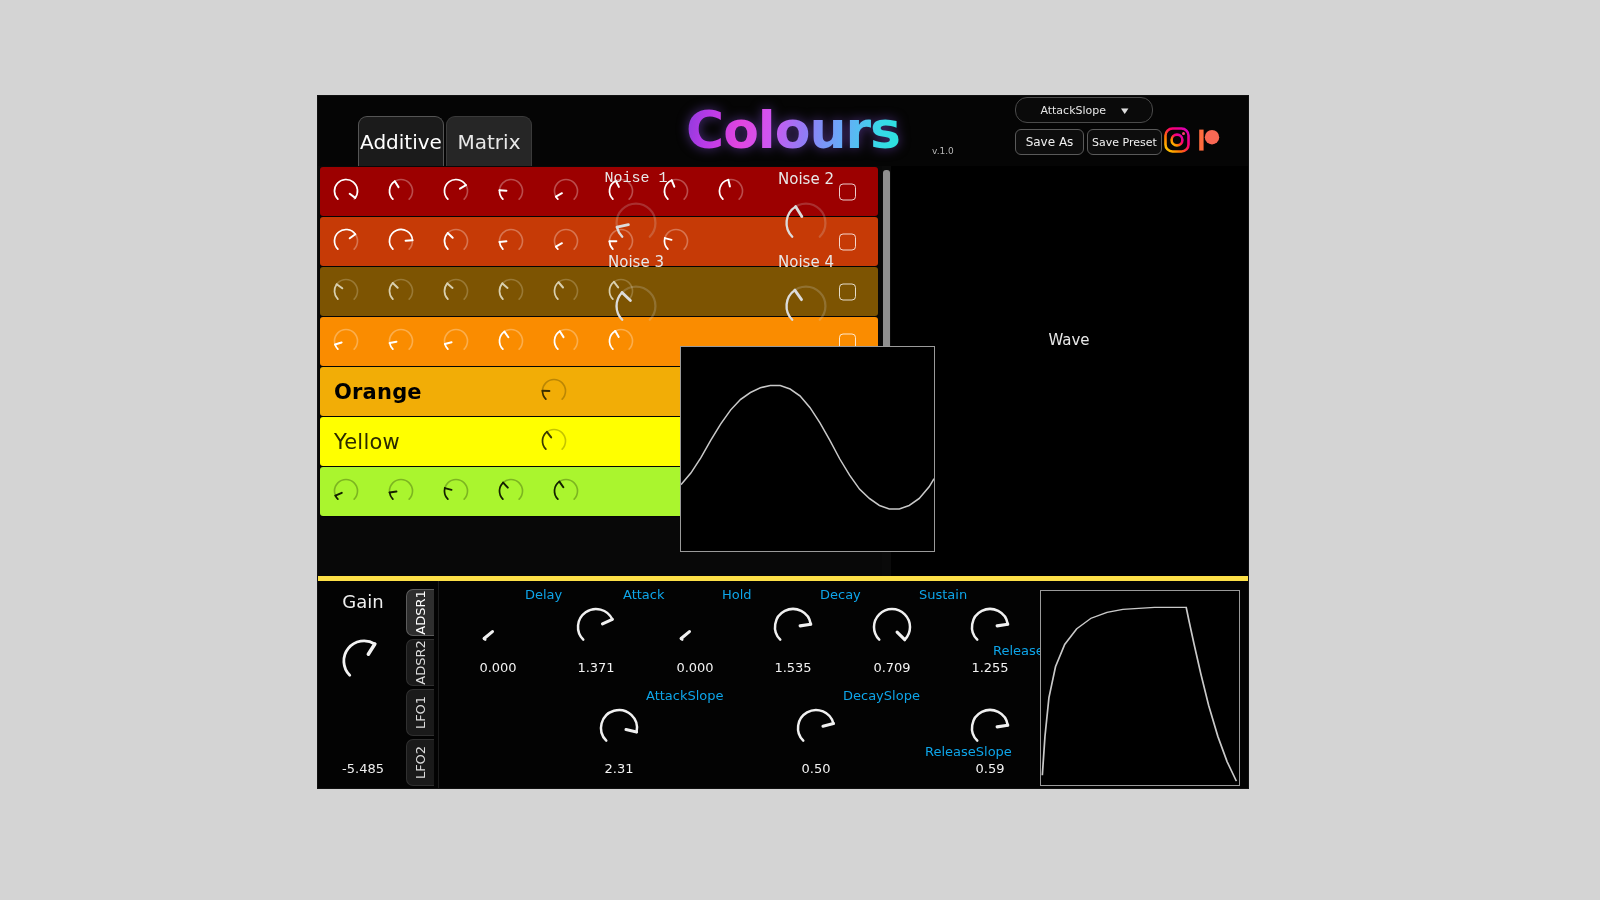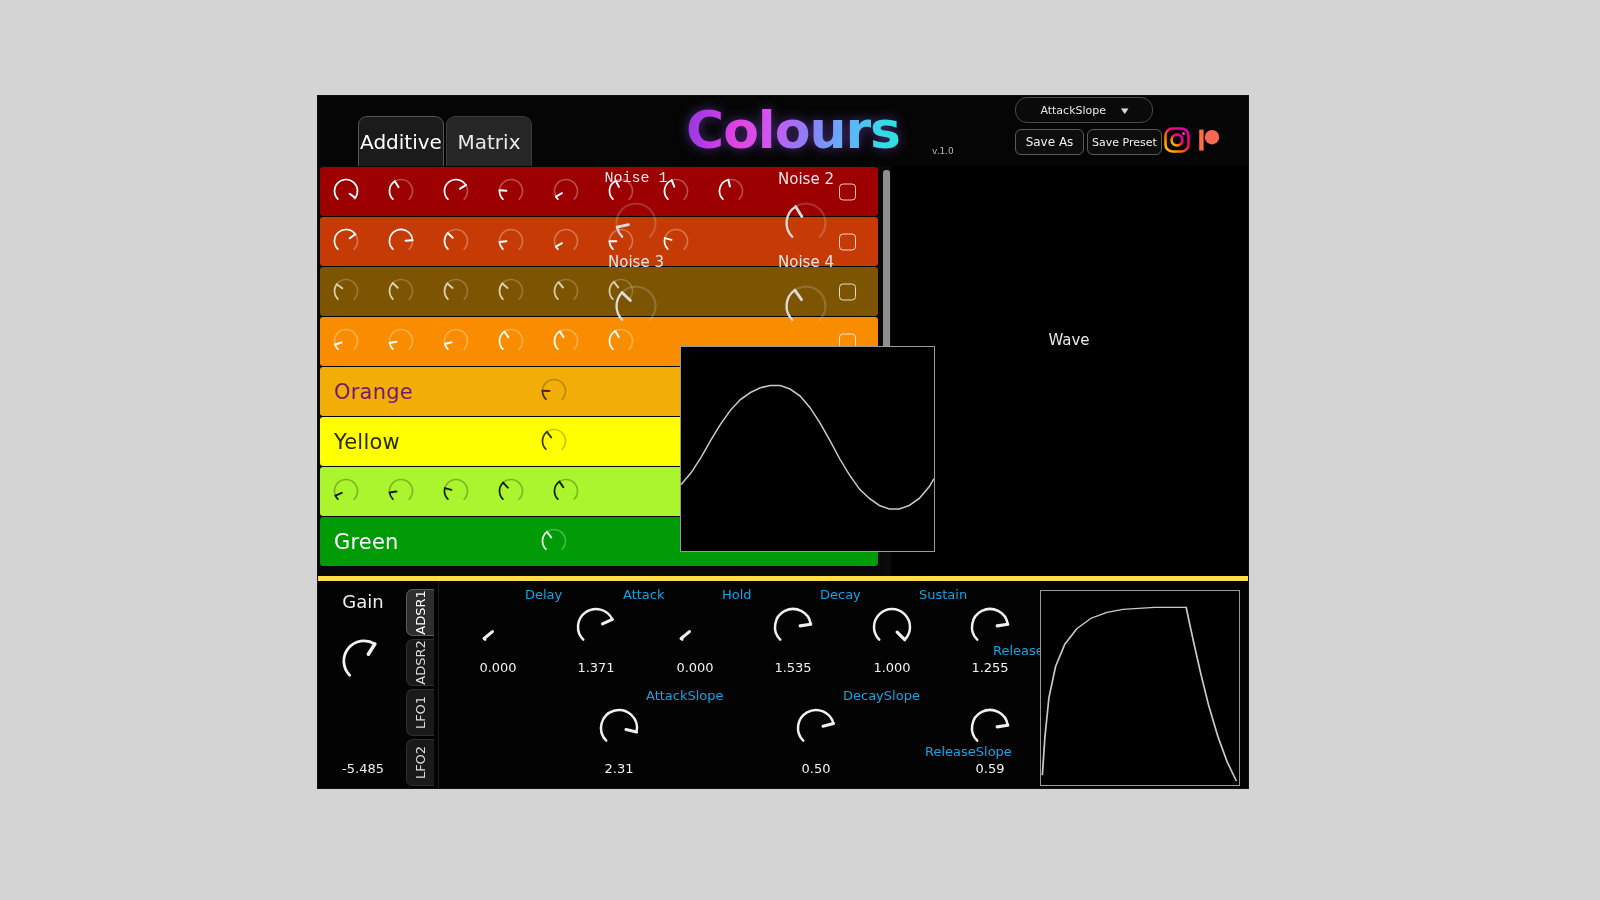--- a/index.html
+++ b/index.html
@@ -305,21 +305,21 @@
             <line x1="42.28409415230245" y1="37.84167787277098" x2="30.710235380756128" y2="19.604194681927453" stroke="#ffffff" stroke-width="6.25" stroke-linecap="round"></line>
           </svg></div>
         <div class="knob-sm" style="left: 285px;"><svg viewBox="0 0 100 100" width="32" height="32">
             <path d="M 24.544155877284282 75.45584412271572 A 36 36 0 1 1 75.45584412271572 75.45584412271572" fill="none" stroke="#ffffff" stroke-opacity="0.3" stroke-width="5" stroke-linecap="round"></path>
             <path d="M 24.544155877284282 75.45584412271572 A 36 36 0 0 1 32.16348793643333 18.729265480225116" fill="none" stroke="#ffffff" stroke-width="5" stroke-linecap="round"></path>
             <line x1="42.86539517457333" y1="37.49170619209005" x2="32.16348793643333" y2="18.729265480225116" stroke="#ffffff" stroke-width="6.25" stroke-linecap="round"></line>
           </svg></div>
         <div class="chk light"></div>
       </div>
       <div class="crow" style="top: 201px; background: rgb(242, 173, 6);">
-        <div class="rowlabel" style="color: #701a75;">Orange</div>
+        <div class="rowlabel" style="color: #000000; font-weight: bold;">Orange</div>
         <div class="knob-sm" style="left: 218px;"><svg viewBox="0 0 100 100" width="32" height="32">
             <path d="M 24.544155877284282 75.45584412271572 A 36 36 0 1 1 75.45584412271572 75.45584412271572" fill="none" stroke="#3a2e00" stroke-opacity="0.3" stroke-width="5" stroke-linecap="round"></path>
             <path d="M 24.544155877284282 75.45584412271572 A 36 36 0 0 1 14.00444123066022 49.434536576774455" fill="none" stroke="#3a2e00" stroke-width="5" stroke-linecap="round"></path>
             <line x1="35.60177649226409" y1="49.77381463070978" x2="14.00444123066022" y2="49.434536576774455" stroke="#3a2e00" stroke-width="6.25" stroke-linecap="round"></line>
           </svg></div>
         <div class="chk" style="color: rgb(17, 17, 17);">✓</div>
       </div>
       <div class="crow" style="top: 251px; background: rgb(255, 255, 0);">
         <div class="rowlabel" style="color: rgb(42, 42, 0);">Yellow</div>
         <div class="knob-sm" style="left: 218px;"><svg viewBox="0 0 100 100" width="32" height="32">
@@ -349,29 +349,20 @@
             <path d="M 24.544155877284282 75.45584412271572 A 36 36 0 1 1 75.45584412271572 75.45584412271572" fill="none" stroke="#142000" stroke-opacity="0.3" stroke-width="5" stroke-linecap="round"></path>
             <path d="M 24.544155877284282 75.45584412271572 A 36 36 0 0 1 25.35630418656722 23.757129412829176" fill="none" stroke="#142000" stroke-width="5" stroke-linecap="round"></path>
             <line x1="40.142521674626884" y1="39.502851765131666" x2="25.35630418656722" y2="23.757129412829176" stroke="#142000" stroke-width="6.25" stroke-linecap="round"></line>
           </svg></div>
         <div class="knob-sm" style="left: 230px;"><svg viewBox="0 0 100 100" width="32" height="32">
             <path d="M 24.544155877284282 75.45584412271572 A 36 36 0 1 1 75.45584412271572 75.45584412271572" fill="none" stroke="#142000" stroke-opacity="0.3" stroke-width="5" stroke-linecap="round"></path>
             <path d="M 24.544155877284282 75.45584412271572 A 36 36 0 0 1 29.299810926441985 20.546610172699147" fill="none" stroke="#142000" stroke-width="5" stroke-linecap="round"></path>
             <line x1="41.71992437057679" y1="38.21864406907966" x2="29.299810926441985" y2="20.546610172699147" stroke="#142000" stroke-width="6.25" stroke-linecap="round"></line>
           </svg></div>
         <div class="chk"></div>
-      </div>
-      <div class="crow" style="top: 351px; background: rgb(0, 155, 6);">
-        <div class="rowlabel" style="color: rgb(255, 255, 255);">Green</div>
-        <div class="knob-sm" style="left: 218px;"><svg viewBox="0 0 100 100" width="32" height="32">
-            <path d="M 24.544155877284282 75.45584412271572 A 36 36 0 1 1 75.45584412271572 75.45584412271572" fill="none" stroke="#eaffea" stroke-opacity="0.3" stroke-width="5" stroke-linecap="round"></path>
-            <path d="M 24.544155877284282 75.45584412271572 A 36 36 0 0 1 27.935346068492855 21.554419554475142" fill="none" stroke="#eaffea" stroke-width="5" stroke-linecap="round"></path>
-            <line x1="41.17413842739714" y1="38.62176782179006" x2="27.935346068492855" y2="21.554419554475142" stroke="#eaffea" stroke-width="6.25" stroke-linecap="round"></line>
-          </svg></div>
-        <div class="chk light" style="color: rgb(255, 255, 255);">✓</div>
       </div>
     </div>
   <div id="vscroll-track"></div>
   <div id="vscroll-thumb"></div>
 
   <div id="right-panel">
     <div id="wave-label">Wave</div>
   <div class="noise-label" style="left: -305px; top: 4px; font-family: Liberation Mono, monospace;">Noise 1</div>
       <div class="knob-md" style="left: -282px; top: 30px;"><svg viewBox="0 0 100 100" width="54" height="54">
           <path d="M 24.544155877284282 75.45584412271572 A 36 36 0 1 1 75.45584412271572 75.45584412271572" fill="none" stroke="#dcdcdc" stroke-opacity="0.22" stroke-width="4.2" stroke-linecap="round"></path>
@@ -458,21 +449,21 @@
             <line x1="64.22271210456998" y1="47.747343703420675" x2="85.55678026142496" y2="44.36835925855169" stroke="#f0f0f0" stroke-width="6.25" stroke-linecap="round"></line>
           </svg></div>
         <div class="kn-label" style="left: 381px; top: 6px;">Decay</div>
         <div class="kn-val" style="left: 319px; top: 79px;">1.535</div>
         <div class="knob-lg" style="left: 428px; top: 21px;"><svg viewBox="0 0 100 100" width="50" height="50">
             <path d="M 24.544155877284282 75.45584412271572 A 36 36 0 1 1 75.45584412271572 75.45584412271572" fill="none" stroke="#f0f0f0" stroke-opacity="0" stroke-width="5" stroke-linecap="round"></path>
             <path d="M 24.544155877284282 75.45584412271572 A 36 36 0 1 1 75.45584412271572 75.45584412271572" fill="none" stroke="#f0f0f0" stroke-width="5" stroke-linecap="round"></path>
             <line x1="60.182337649086286" y1="60.182337649086286" x2="75.45584412271572" y2="75.45584412271572" stroke="#f0f0f0" stroke-width="6.25" stroke-linecap="round"></line>
           </svg></div>
         <div class="kn-label" style="left: 480px; top: 6px;">Sustain</div>
-        <div class="kn-val" style="left: 418px; top: 79px;">1.000</div>
+        <div class="kn-val" style="left: 418px; top: 79px;">0.709</div>
         <div class="knob-lg" style="left: 526px; top: 21px;"><svg viewBox="0 0 100 100" width="50" height="50">
             <path d="M 24.544155877284282 75.45584412271572 A 36 36 0 1 1 75.45584412271572 75.45584412271572" fill="none" stroke="#f0f0f0" stroke-opacity="0" stroke-width="5" stroke-linecap="round"></path>
             <path d="M 24.544155877284282 75.45584412271572 A 36 36 0 1 1 85.55678026142496 44.36835925855169" fill="none" stroke="#f0f0f0" stroke-width="5" stroke-linecap="round"></path>
             <line x1="64.22271210456998" y1="47.747343703420675" x2="85.55678026142496" y2="44.36835925855169" stroke="#f0f0f0" stroke-width="6.25" stroke-linecap="round"></line>
           </svg></div>
         <div class="kn-label" style="left: 514px; top: 62px; margin-left: 40px;">Release</div>
         <div class="kn-val" style="left: 516px; top: 79px;">1.255</div>
         <div class="knob-lg" style="left: 155px; top: 122px;"><svg viewBox="0 0 100 100" width="50" height="50">
             <path d="M 24.544155877284282 75.45584412271572 A 36 36 0 1 1 75.45584412271572 75.45584412271572" fill="none" stroke="#f0f0f0" stroke-opacity="0" stroke-width="5" stroke-linecap="round"></path>
             <path d="M 24.544155877284282 75.45584412271572 A 36 36 0 1 1 85.13300342979491 57.853156690275526" fill="none" stroke="#f0f0f0" stroke-width="5" stroke-linecap="round"></path>

